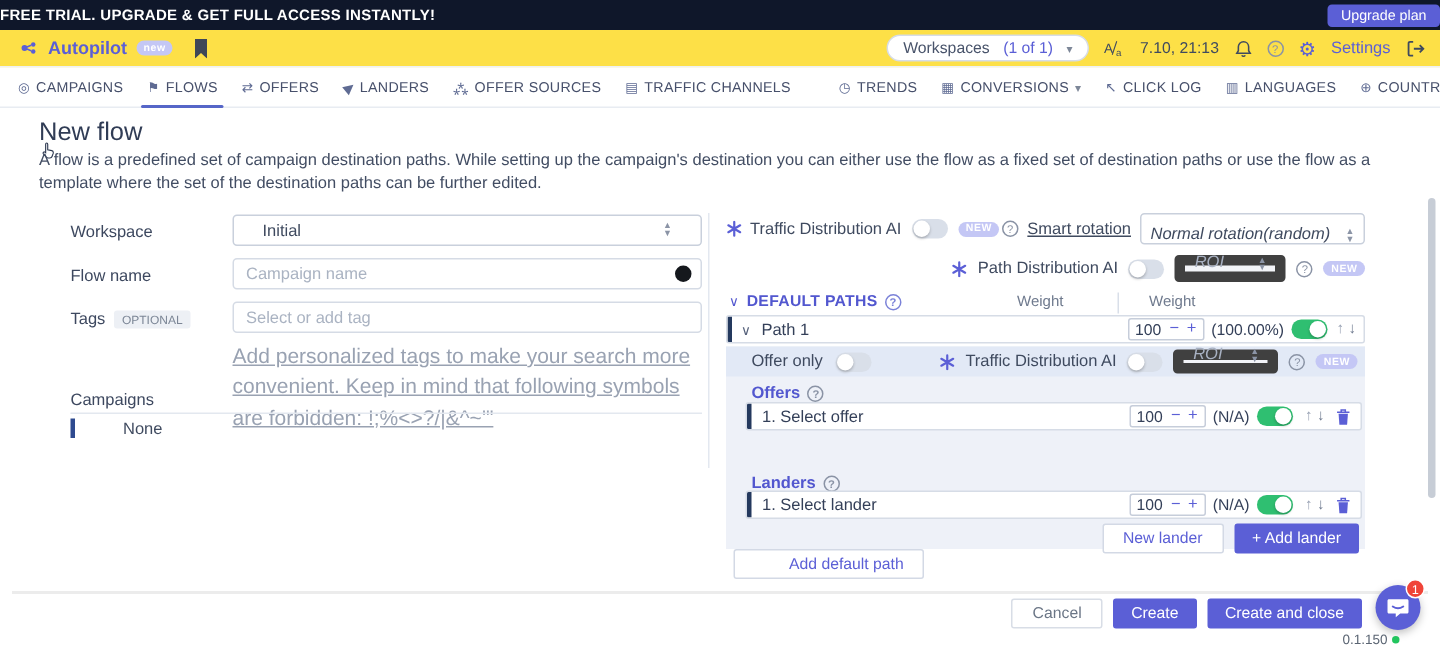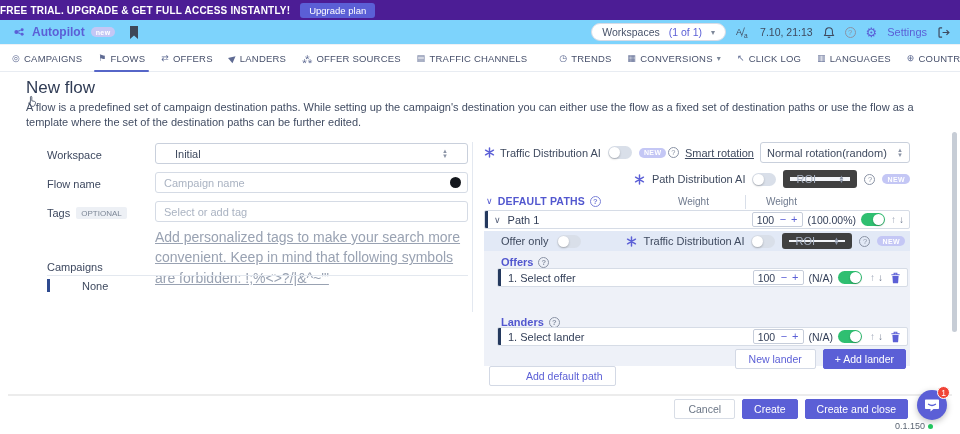--- a/index.html
+++ b/index.html
@@ -1,27 +1,27 @@
 <!DOCTYPE html>
 <html><head>
 <meta charset="utf-8">
 <style>
   * { margin:0; padding:0; box-sizing:border-box; }
   body { font-family:"Liberation Sans", sans-serif; background:#fff; }
   .root { position:relative; width:960px; height:434px; background:#fff; overflow:hidden; }
 
   
-  .banner { position:absolute; left:0; top:0; width:960px; height:20px; background:#4c1d95;
-            display:flex; align-items:center; justify-content:flex-start; gap:10px; }
+  .banner { position:absolute; left:0; top:0; width:960px; height:20px; background:#0f172a;
+            display:flex; align-items:center; justify-content:space-between; gap:10px; }
   .banner-text { color:#fff; font-size:10px; font-weight:bold; letter-spacing:.2px; }
   .upgrade-btn { background:#5b5fd6; color:#fff; border:none; border-radius:3px; font-size:9.5px;
                  padding:2px 9px; font-family:inherit; cursor:pointer; }
 
   
-  .header { position:absolute; left:0; top:20px; width:960px; height:25px; background:#7dd3fc;
+  .header { position:absolute; left:0; top:20px; width:960px; height:25px; background:#fde047;
             border-bottom:1px solid #eef1f5; display:flex; align-items:center; }
   .hdr-left { display:flex; align-items:center; gap:6px; margin-left:12px; }
   .brand { color:#5b5fd6; font-weight:bold; font-size:12px; }
   .badge-new { background:#c4c7f5; color:#fff; font-size:7px; font-weight:bold; border-radius:7px;
                padding:1.5px 5px; letter-spacing:.4px; }
   .hdr-right { display:flex; align-items:center; gap:10px; margin-left:auto; margin-right:10px; }
   .ws-pill { display:flex; align-items:center; gap:9px; border:1px solid #d6dce6; border-radius:11px;
              padding:2px 10px; font-size:10.5px; color:#48536a; background:#fff; cursor:pointer; }
   .ws-count { color:#5b5fd6; }
   .time { font-size:10.5px; color:#3f4a5f; }
@@ -72,22 +72,22 @@
   .rp-row1 { position:absolute; left:0; top:2px; width:426px; display:flex; align-items:center; }
   .rp-row2 { position:absolute; left:0; top:30px; width:426px; display:flex; align-items:center; justify-content:flex-end; gap:7px; }
   .ai-lbl { font-size:11px; color:#3f4a5f; margin:0 7px 0 5px; }
   .toggle { width:24px; height:13px; border-radius:7px; background:#d9dfe9; position:relative; flex:0 0 auto; cursor:pointer; }
   .toggle::after { content:""; position:absolute; top:1px; left:1px; width:11px; height:11px; border-radius:50%;
                    background:#fff; box-shadow:0 1px 2px rgba(0,0,0,.25); }
   .toggle.on { background:#2fbf71; }
   .toggle.on::after { left:auto; right:1px; }
   .sr-group { margin-left:auto; display:flex; align-items:center; gap:6px; }
   .sr-lbl { font-size:11px; color:#3f4a5f;text-decoration:underline; }
-  .sel-inline { display:flex; align-items:center; justify-content:space-between; border:1px solid #c9d0dc;
-                border-radius:3px; background:#fff; font-size:11px; color:#3f4a5f; padding:0 6px; height:21px; cursor:pointer; }
+  .sel-inline { display:flex; align-items:flex-end; justify-content:space-between; border:1px solid #c9d0dc;
+                border-radius:3px; background:#fff; font-size:11px; color:#3f4a5f; padding:0 6px; height:21px; cursor:pointer;font-style:italic; }
   .sel-dis { border:7px solid #404040; background:#f2f4f8; color:#a8b1c2; cursor:default; }
   .rp-head { position:absolute; left:0; top:55px; width:426px; height:15px; }
   .dp-title { position:absolute; left:2px; top:0; display:flex; align-items:center; gap:5px;
               font-size:10.5px; font-weight:bold; color:#5257cf; letter-spacing:.2px; }
   .chev { font-size:9px; color:#5257cf; font-weight:normal; }
   .col-weight { position:absolute; left:194px; top:1px; font-size:10px; color:#6f7a8e; }
   .col-actions { position:absolute; left:282px; top:1px; font-size:10px; color:#6f7a8e; }
   .head-vdiv { position:absolute; left:261px; top:0; width:1px; height:14px; background:#d9dfe9; }
 
   .path-row { position:absolute; left:0; top:70px; width:426px; height:19px; background:#fff;

